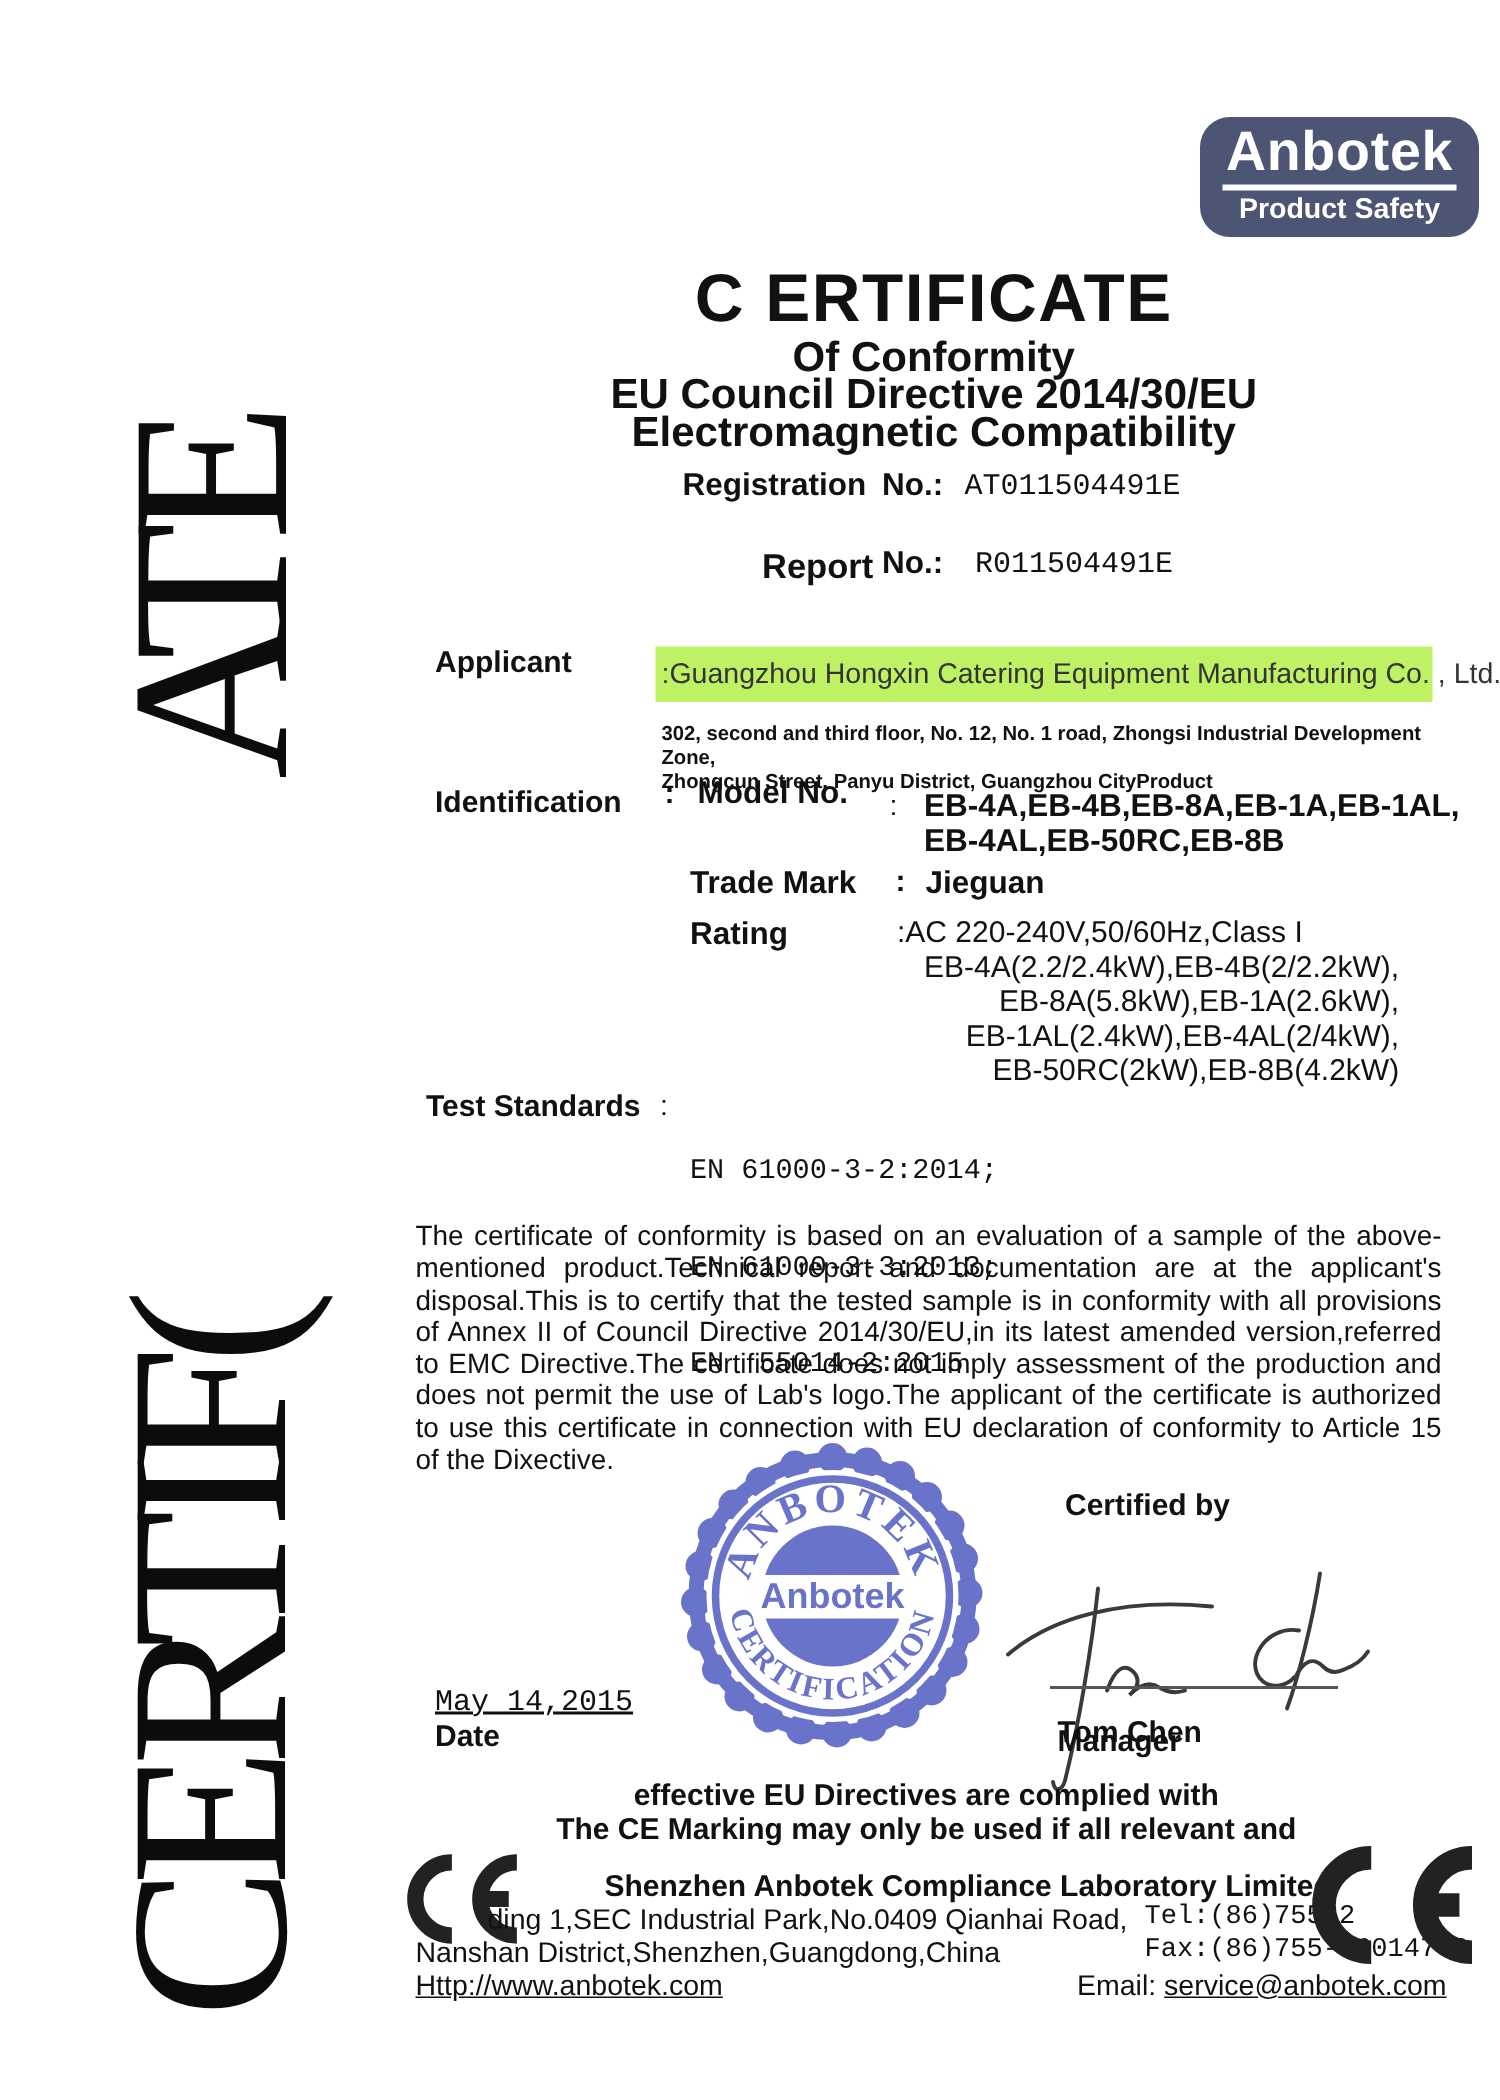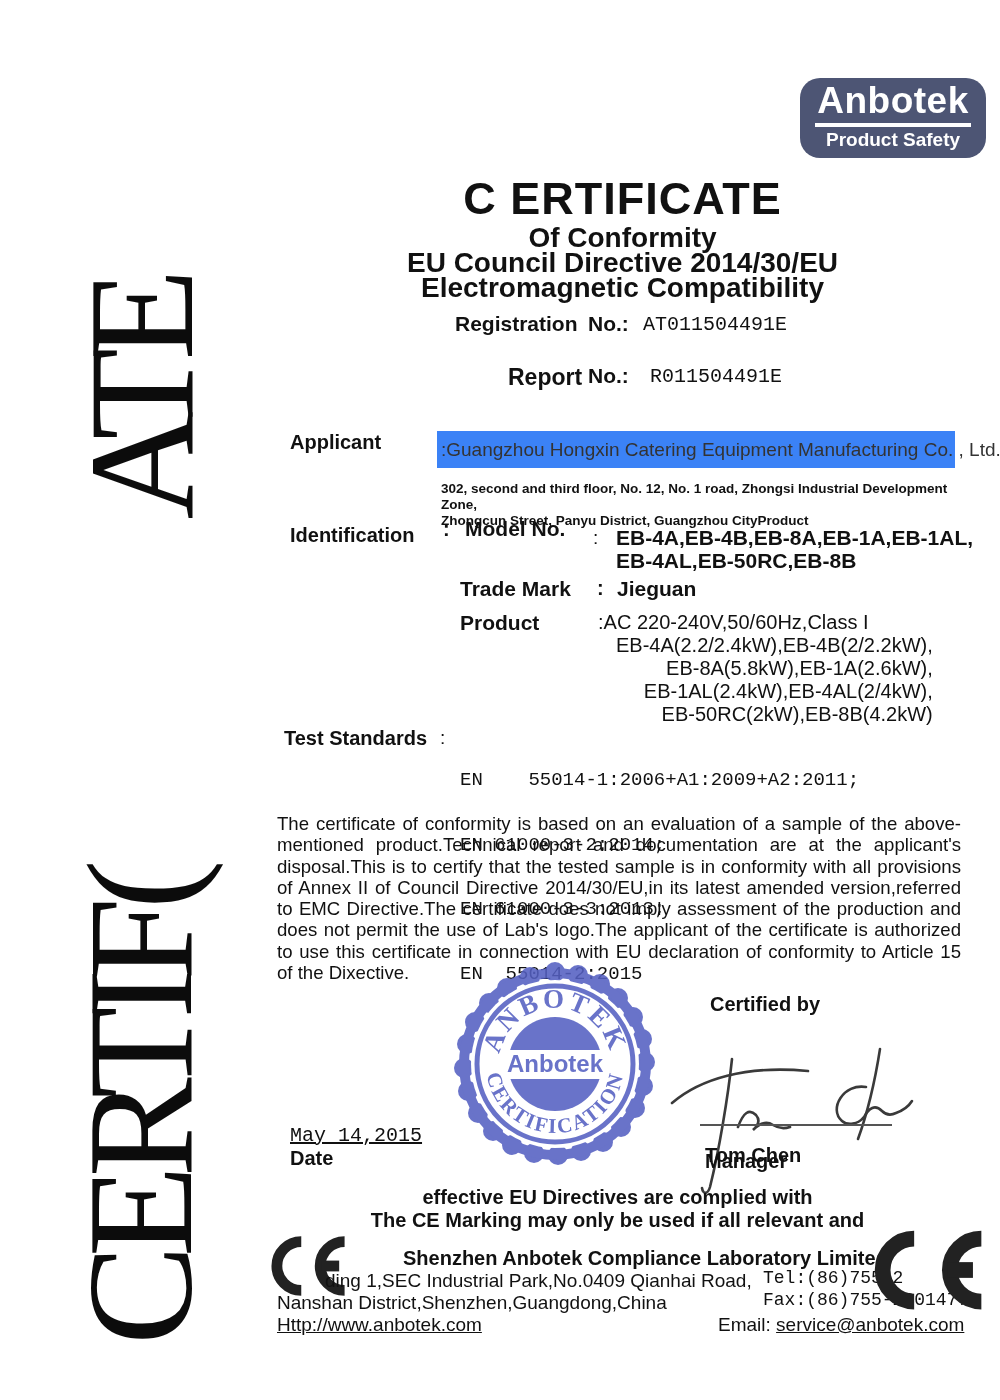--- a/index.html
+++ b/index.html
@@ -28,21 +28,21 @@
   
   .titleblock { position:absolute; left:250px; top:173px; width:745px; text-align:center; }
   .title-main { font-size:45px; font-weight:bold; letter-spacing:1px; }
   .title-sub  { font-size:28px; font-weight:bold; line-height:25px; }
 
   .lbl  { font-weight:bold; font-size:20px; }
   .mono { font-family:"Liberation Mono", monospace; font-size:20px; }
 
   .applicant-box {
     position:absolute; left:437px; top:431px; width:514px; height:37px;
-    background:#3b82f6; color:#333; font-size:19px; line-height:37px; padding-left:4px;
+    background:#bef264; color:#333; font-size:19px; line-height:37px; padding-left:4px;
     white-space:nowrap;
   }
   .addr-small { position:absolute; left:441px; top:481px; width:520px;
     font-size:13.5px; font-weight:bold; line-height:16px; }
 
   .models { font-weight:bold; font-size:21px; line-height:23px; }
   .rating-lines { font-size:20px; line-height:23px; }
 
   .body-par {
     position:absolute; left:277px; top:813px; width:684px;
@@ -98,33 +98,32 @@
   <span class="abs" style="left:593px; top:527px; font-size:19px;">:</span>
   <div class="abs models" style="left:616px; top:526px;">
     <div>EB-4A,EB-4B,EB-8A,EB-1A,EB-1AL,</div>
     <div>EB-4AL,EB-50RC,EB-8B</div>
   </div>
 
   <span class="abs lbl" style="left:460px; top:577px; font-size:21px;">Trade Mark</span>
   <span class="abs lbl" style="left:597px; top:577px;">:</span>
   <span class="abs lbl" style="left:617px; top:577px; font-size:21px;">Jieguan</span>
 
-  <span class="abs lbl" style="left:460px; top:611px; font-size:21px;">Product</span>
+  <span class="abs lbl" style="left:460px; top:611px; font-size:21px;">Rating</span>
   <span class="abs rating-lines" style="left:598px; top:611px;">:AC  220-240V,50/60Hz,Class  I</span>
   <div class="abs rating-lines" style="left:616px; top:634px;text-align:right;">
     <div>EB-4A(2.2/2.4kW),EB-4B(2/2.2kW),</div>
     <div>EB-8A(5.8kW),EB-1A(2.6kW),</div>
     <div>EB-1AL(2.4kW),EB-4AL(2/4kW),</div>
     <div>EB-50RC(2kW),EB-8B(4.2kW)</div>
   </div>
 
   <span class="abs lbl" style="left:284px; top:727px;">Test Standards</span>
   <span class="abs" style="left:440px; top:727px; font-size:19px;">:</span>
   <div class="abs mono" style="left:460px; top:727px; font-size:19px; line-height:21.5px; white-space:pre;">
-    <div>EN    55014-1:2006+A1:2009+A2:2011;</div>
     <div>EN 61000-3-2:2014;</div>
     <div>EN 61000-3-3:2013;</div>
     <div>EN  55014-2:2015</div>
   </div>
 
   <div class="body-par">The certificate of conformity is based on an evaluation of a sample of the above-mentioned product.Technical report and documentation are at the applicant's disposal.This is to certify that the tested sample is in conformity with all provisions of Annex II of Council Directive 2014/30/EU,in its latest amended version,referred to EMC Directive.The certificate does not imply assessment of the production and does not permit the use of Lab's logo.The applicant of the certificate is authorized to use this certificate in connection with EU declaration of conformity to Article 15 of the Dixective.</div>
 
   <svg class="abs stamp-svg" style="left:446px; top:960px;" width="218" height="218" viewBox="0 0 218 218">
     <g fill="#5560c2">
       <circle cx="109" cy="12" r="10"></circle>

